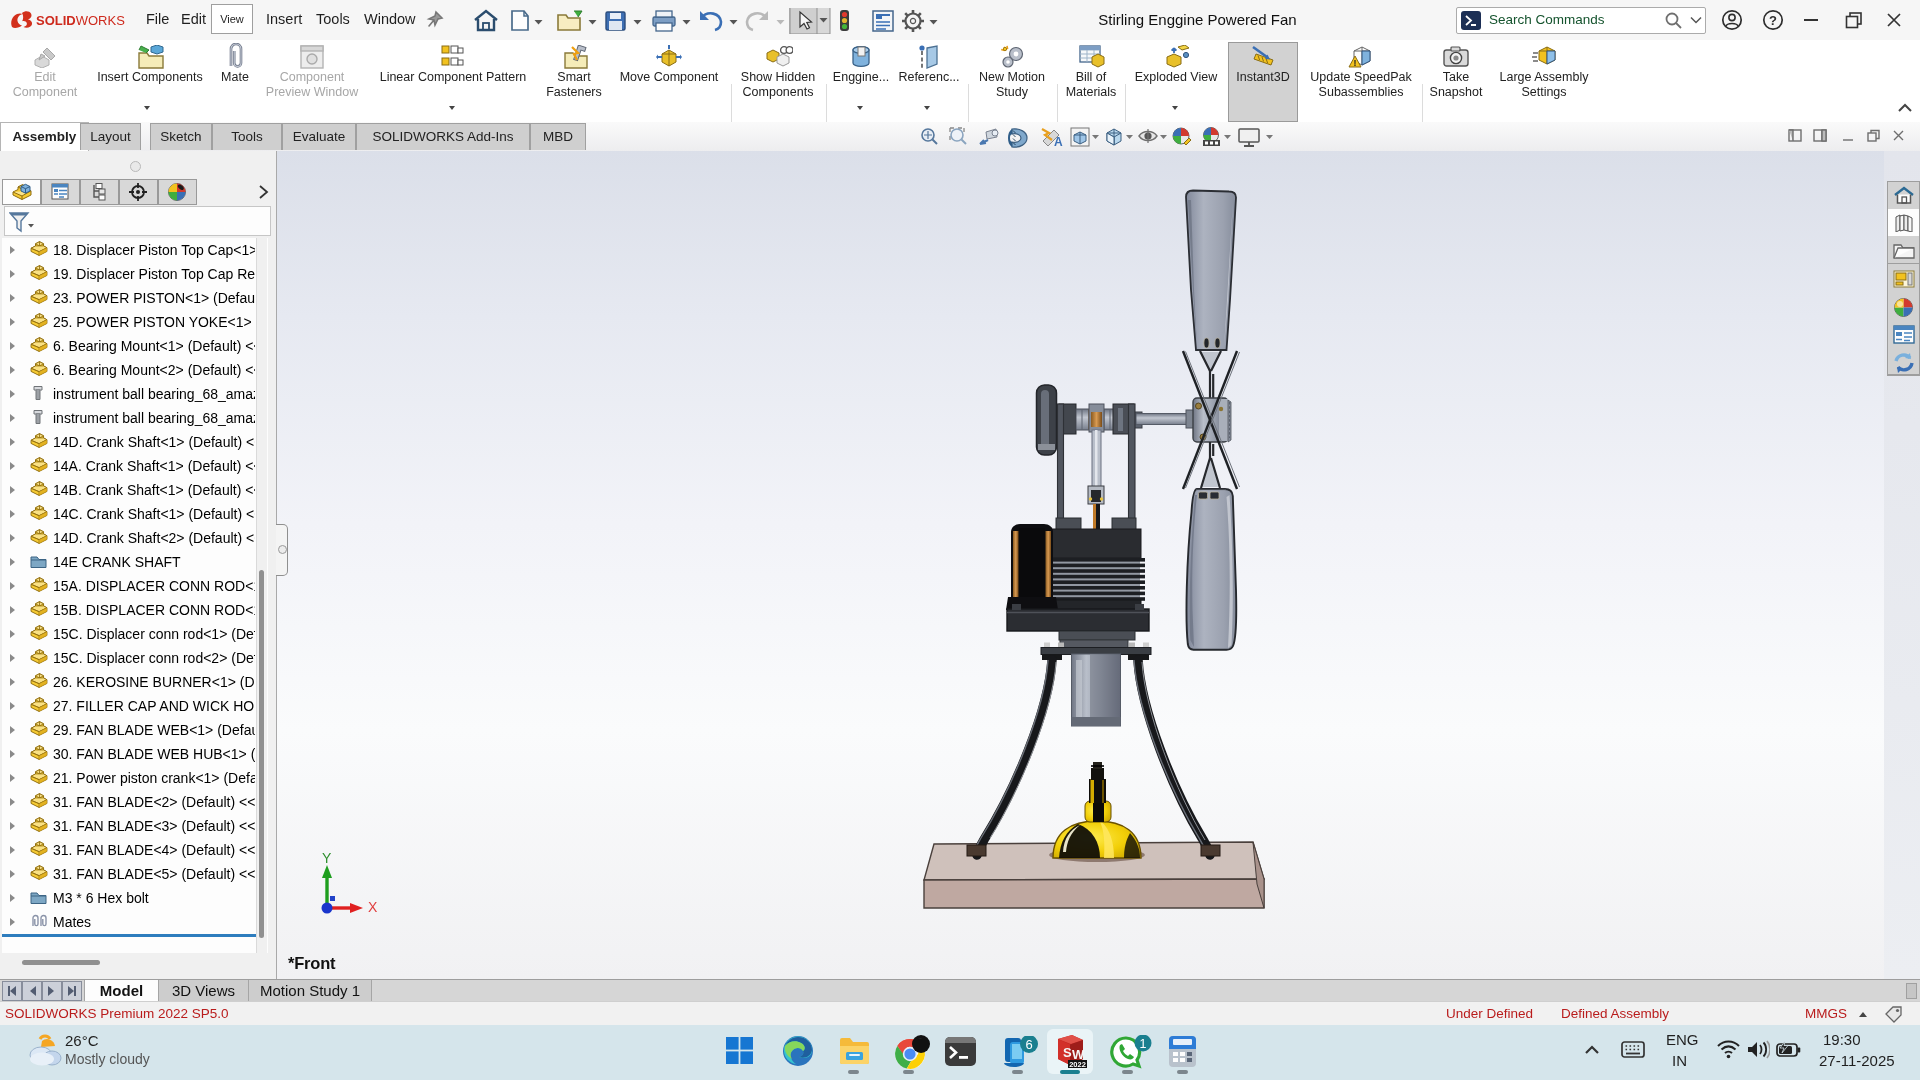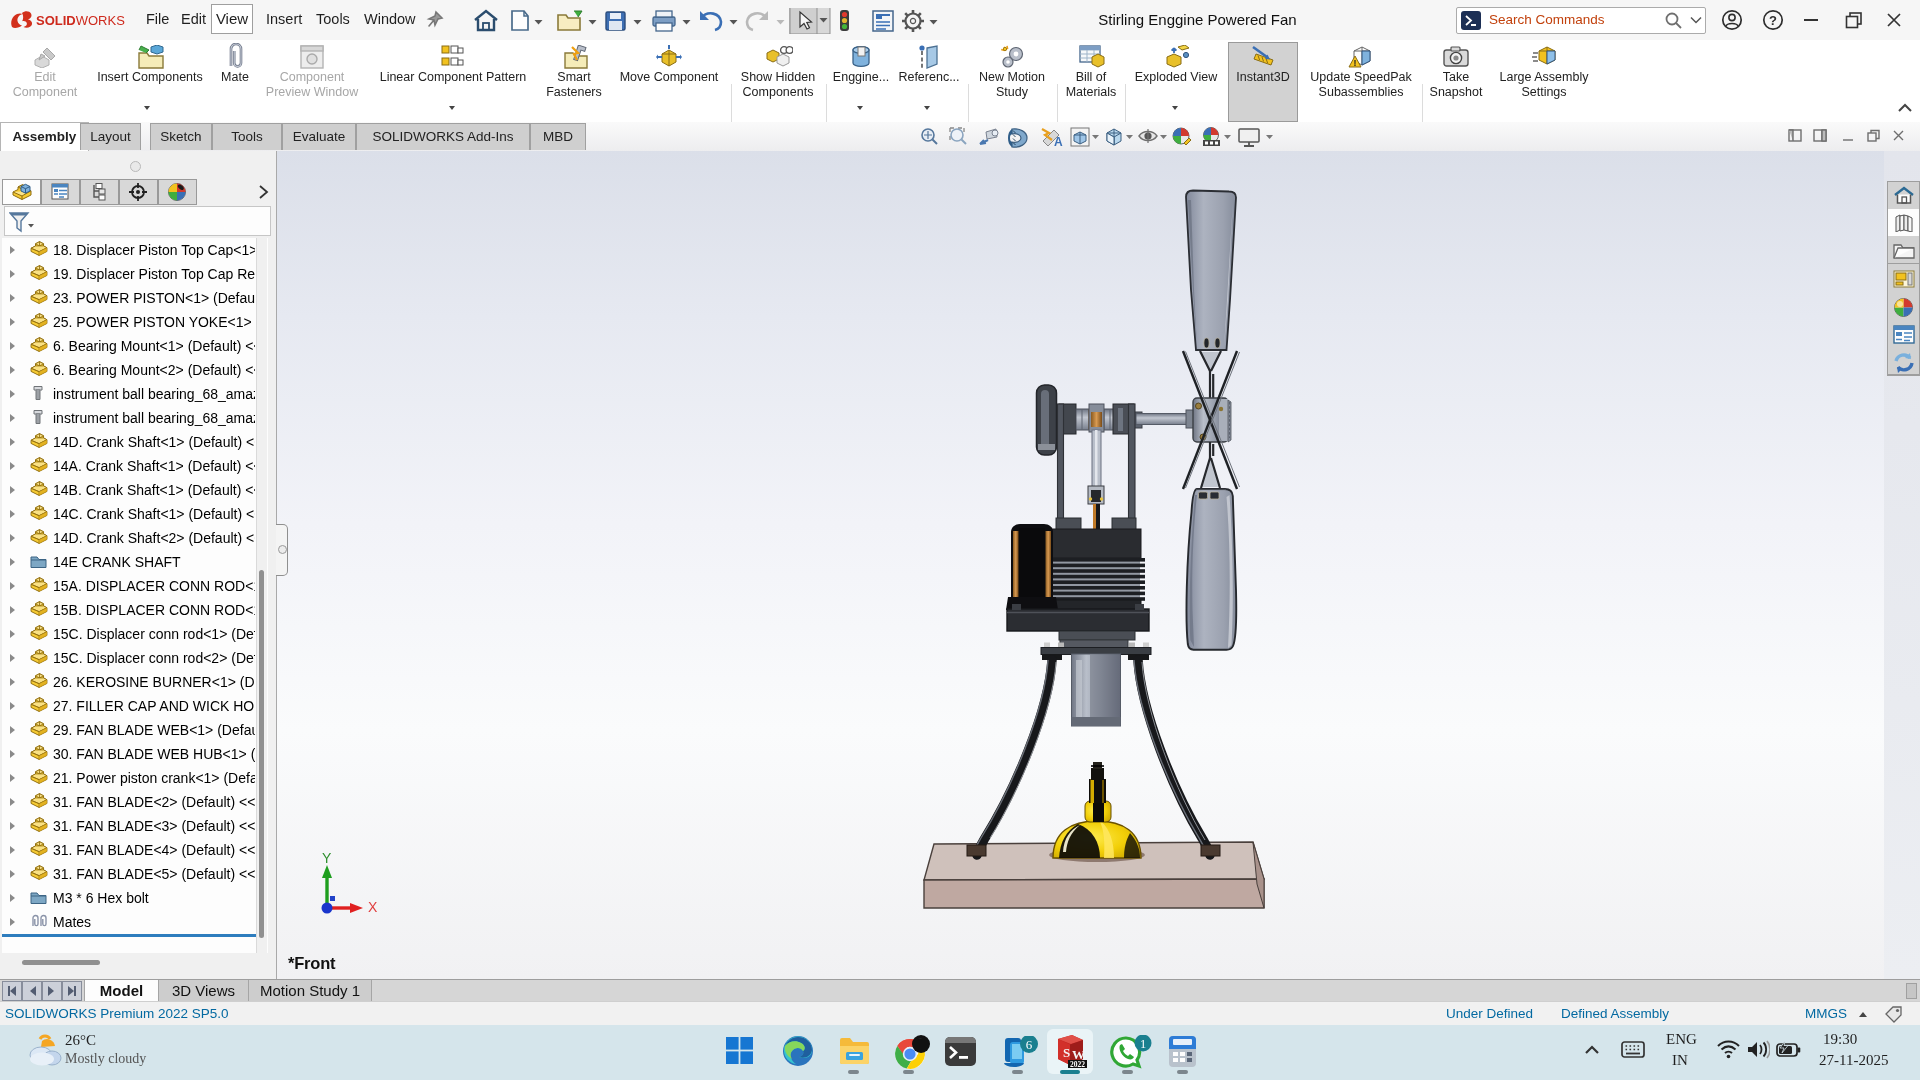--- a/index.html
+++ b/index.html
@@ -32,37 +32,37 @@
   #filterbox{position:absolute;left:4px;top:55px;width:267px;height:30px;background:#fdfdfd;border:1px solid #c6c6c6;box-sizing:border-box;}
   #treearea{position:absolute;left:2px;top:87px;width:266px;height:715px;background:#fdfdfd;overflow:hidden;}
   .trow{position:relative;height:24px;white-space:nowrap;overflow:hidden;width:253px;}
   .trow .arr{position:absolute;left:8px;top:8px;width:0;height:0;border-top:4px solid transparent;border-bottom:4px solid transparent;border-left:5.5px solid #8a8a8a;}
   .trow .ic{position:absolute;left:28px;top:3px;}
   .trow .tx{position:absolute;left:51px;top:3.5px;font-size:14px;color:#000;}
   
   #btabs{left:0;top:979px;width:1920px;height:22px;background:#d6d6d6;border-top:1px solid #9d9d9d;box-sizing:border-box;}
   .btab{position:absolute;top:0;height:22px;font-size:15px;color:#111;text-align:center;line-height:21px;background:#cdcdcd;border-right:1px solid #a5a5a5;box-sizing:border-box;}
   
-  #statusbar{left:0;top:1001px;width:1920px;height:24px;background:#f1f1f1;border-top:1px solid #cfcfcf;box-sizing:border-box;font-size:13.5px;color:#0369a1;}
+  #statusbar{left:0;top:1001px;width:1920px;height:24px;background:#f1f1f1;border-top:1px solid #cfcfcf;box-sizing:border-box;font-size:13.5px;color:#b91c1c;}
   
-  #taskbar{left:0;top:1025px;width:1920px;height:55px;background:#d5e5eb;font-family:Liberation Serif, serif;}
+  #taskbar{left:0;top:1025px;width:1920px;height:55px;background:#d5e5eb;}
 </style>
 </head>
 <body>
 <div id="stage">
   <div id="titlebar" class="abs">
 
     <svg class="abs" style="left:10px;top:8px" width="128" height="24" viewBox="0 0 128 24">
       <path d="M2,19 C0,14 2,8 7,6 C9,5.2 11,5.2 12.5,6 C9,7 7,10 7.5,13 C8,15.5 10,17 12,17.5 C9.5,19.5 4.5,21 2,19 Z" fill="#d2301c"></path>
       <path d="M12,5 C15,2.5 19.5,3 21,5.5 C22.3,8 21,10.5 18,11.5 C20.5,12 22.5,13.8 22,16.2 C21.3,19.5 16.5,20.5 13.5,19 C16,18.3 17.3,16.8 16.8,15 C16.3,13.2 14,12.6 12.2,13.2 C13.5,10.8 13.6,7.5 12,5 Z" fill="#d2301c"></path>
       <text x="26" y="16.5" font-size="13" font-weight="bold" fill="#ce2a1d">SOLID<tspan font-weight="normal">WORKS</tspan></text>
     </svg>
     <span class="menu abs" style="left:146px;top:11px">File</span>
     <span class="menu abs" style="left:181px;top:11px">Edit</span>
-    <span class="abs" style="left:211px;top:4px;width:42px;height:30px;border:1px solid #9f9f9f;background:#fff;box-sizing:border-box;text-align:center;font-size:15px;color:#1f1f1f;line-height:28px">View</span>
+    <span class="abs" style="left:211px;top:4px;width:42px;height:30px;border:1px solid #9f9f9f;background:#fff;box-sizing:border-box;text-align:center;font-size:11px;color:#1f1f1f;line-height:28px">View</span>
     <span class="menu abs" style="left:266px;top:11px">Insert</span>
     <span class="menu abs" style="left:316px;top:11px">Tools</span>
     <span class="menu abs" style="left:364px;top:11px">Window</span>
     <svg class="abs" style="left:426px;top:10px" width="18" height="18" viewBox="0 0 18 18">
         <path d="M10,2 L16,8 L12,9 L9,15 L8,10 L3,9 L9,6 Z M8,10 L3,16" stroke="#777" stroke-width="1.6" fill="#999" stroke-linecap="round"></path>
       </svg>
 
     <svg class="abs" style="left:470px;top:8px" width="470" height="26" viewBox="0 0 470 26">
 
       <path d="M5,12 L16,3 L27,12 M8,11 L8,22 L24,22 L24,11" fill="none" stroke="#2b4d6e" stroke-width="2.4"></path>
@@ -123,21 +123,21 @@
       </g>
       <path d="M459.5,12 l4,4.5 l4,-4.5 z" fill="#555"></path>
     </svg>
     <span class="abs" style="left:1065px;top:11px;width:265px;text-align:center;font-size:15px;color:#101010;white-space:nowrap">Stirling Enggine Powered Fan</span>
 
     <div class="abs" style="left:1456px;top:7px;width:250px;height:27px;background:#fff;border:1px solid #ababab;box-sizing:border-box;border-radius:2px"></div>
     <div class="abs" style="left:1461px;top:11px;width:20px;height:19px;background:#1c2f55;border-radius:3px"></div>
     <svg class="abs" style="left:1463px;top:13px" width="16" height="15" viewBox="0 0 16 15">
         <path d="M3,3 L8,7.5 L3,12 M8,12 L13,12" stroke="#fff" stroke-width="1.8" fill="none"></path>
       </svg>
-    <span class="abs" style="left:1489px;top:12px;font-size:13.5px;color:#c2410c">Search Commands</span>
+    <span class="abs" style="left:1489px;top:12px;font-size:13.5px;color:#14532d">Search Commands</span>
     <svg class="abs" style="left:1664px;top:11px" width="24" height="20" viewBox="0 0 24 20">
         <circle cx="8" cy="8" r="5.5" fill="none" stroke="#6f6f6f" stroke-width="1.8"></circle>
         <path d="M12,12 L17,17" stroke="#6f6f6f" stroke-width="1.8"></path>
       </svg>
     <path class="abs">
     <svg class="abs" style="left:1690px;top:16px" width="12" height="9" viewBox="0 0 12 9">
           <path d="M1,1.5 l5,5 l5,-5" stroke="#555" stroke-width="1.5" fill="none"></path>
         </svg>
 
     <svg class="abs" style="left:1721px;top:9px" width="22" height="22" viewBox="0 0 22 22">

